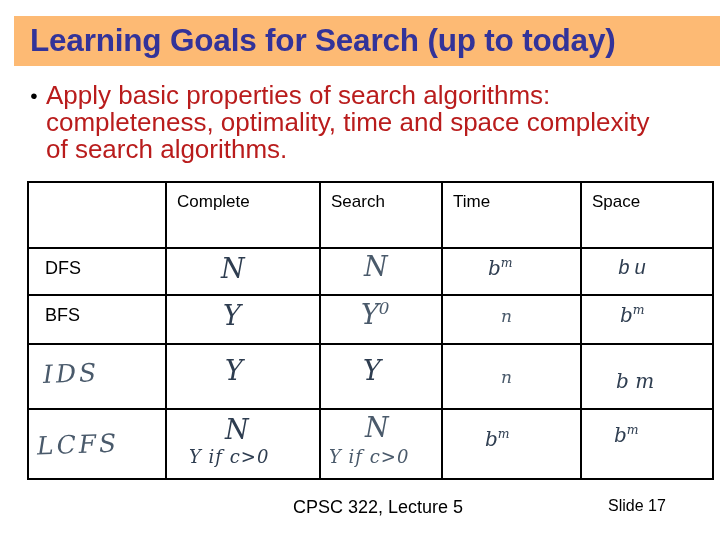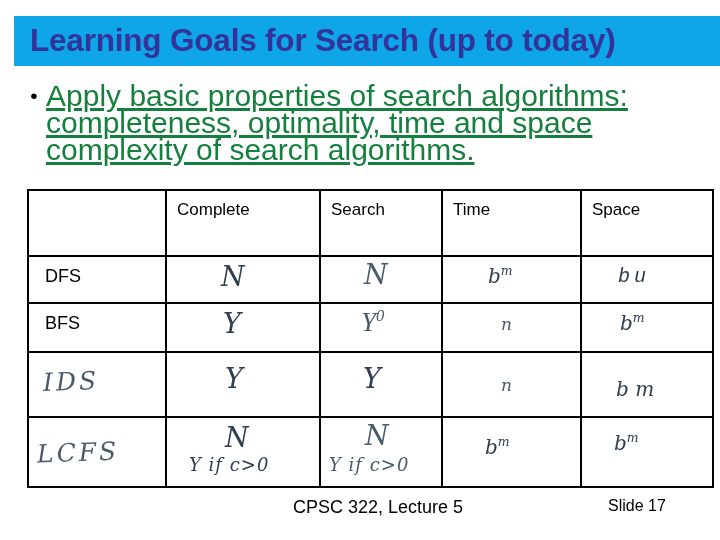--- a/index.html
+++ b/index.html
@@ -15,21 +15,21 @@
     position: relative;
   }
 
   
   #title-banner {
     position: absolute;
     left: 14px;
     top: 16px;
     width: 706px;
     height: 50px;
-    background: #0ea5e9;
+    background: #fdba74;
     display: flex;
     align-items: center;
   }
   #slide-title {
     font-size: 31.5px;
     font-weight: bold;
     color: #333399;
     white-space: nowrap;
     letter-spacing: -0.2px;
     padding-left: 16px;
@@ -49,32 +49,31 @@
   }
   .bullet-dot {
     font-size: 21px;
     line-height: 27px;
     color: #000000;
     width: 24px;
     flex: 0 0 24px;
     text-align: center;
   }
   .bullet-text {
-    font-size: 30px;
+    font-size: 26px;
     line-height: 27px;
-    color: #15803d;
+    color: #b91c1c;
     flex: 1 1 auto;
-    text-decoration: underline;
   }
 
   
   #results-table {
     position: absolute;
     left: 27px;
-    top: 189px;
+    top: 181px;
     width: 685px;
     border-collapse: collapse;
     table-layout: fixed;
   }
   #results-table td {
     border: 2px solid #000000;
     padding: 0;
     vertical-align: top;
     position: relative;
   }
@@ -205,21 +204,21 @@
     </tr>
 
     <tr class="row-bfs">
       <td>
         <div class="row-label-typed">BFS</div>
       </td>
       <td>
         <span class="ink ink-big" style="left:56px; top:6px;">Y</span>
       </td>
       <td>
-        <span class="ink ink-big ink-faint" style="left:40px; top:4px;font-family:Liberation Serif, serif;"><span>Y</span><span class="sup">0</span></span>
+        <span class="ink ink-big ink-faint" style="left:40px; top:4px;"><span>Y</span><span class="sup">0</span></span>
       </td>
       <td>
         <span class="ink ink-small ink-faint" style="left:58px; top:12px;">n</span>
       </td>
       <td>
         <span class="ink ink-mid" style="left:38px; top:8px;"><span>b</span><span class="sup">m</span></span>
       </td>
     </tr>
 
     <tr class="row-ids">

